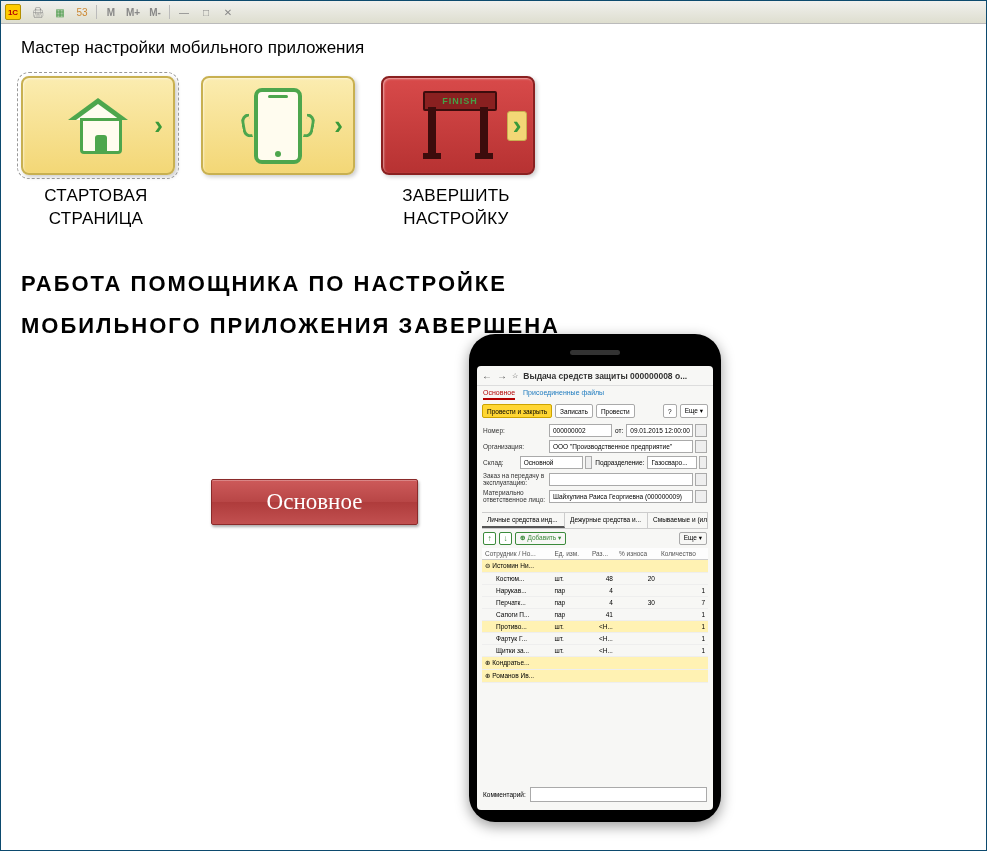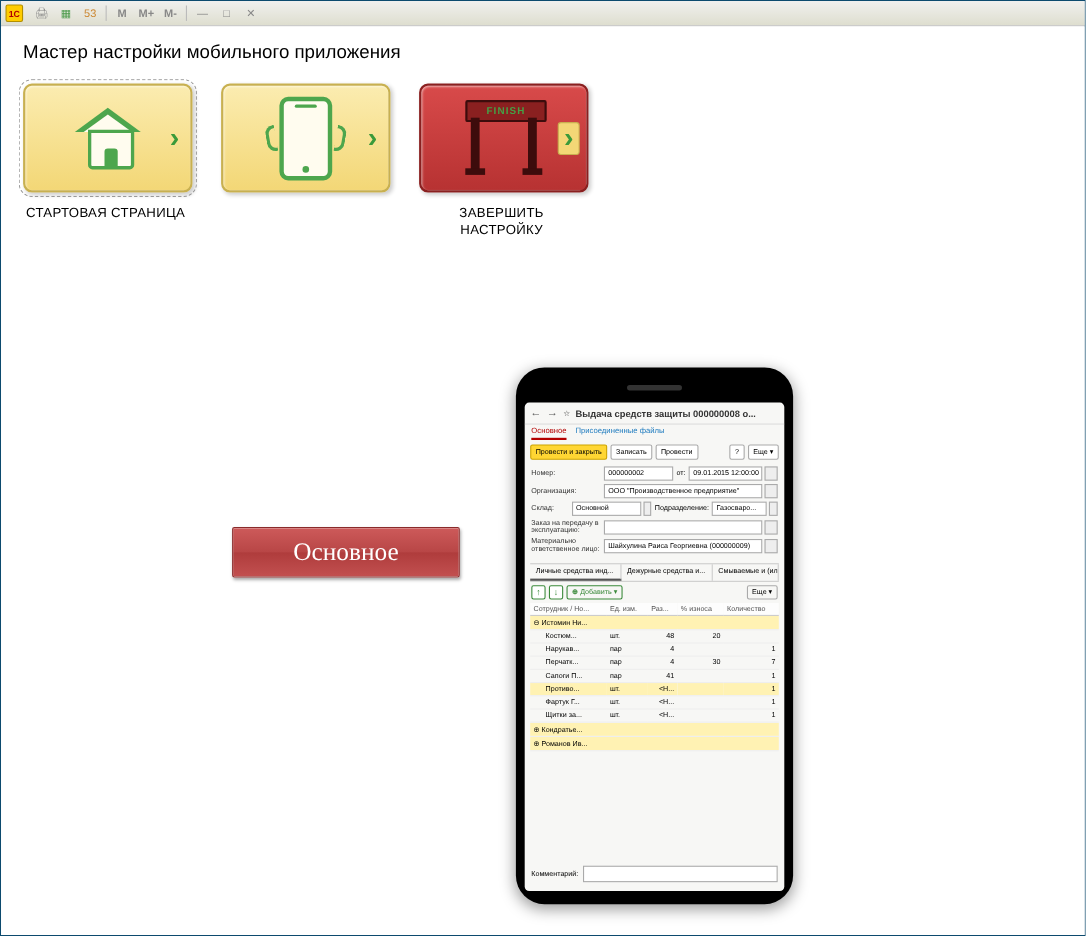--- a/index.html
+++ b/index.html
@@ -15,21 +15,21 @@
   .content { padding:14px 20px 14px 20px; background:#fff; height:826px; box-sizing:border-box; position:relative; }
   h1.page { font-size:17px; font-weight:normal; margin:0 0 18px 0; }
   .wiz-steps { display:flex; gap:30px; }
   .step { width:150px; text-align:center; }
   .step-btn { width:150px; height:95px; border-radius:8px; border:2px solid #c8b050; background:linear-gradient(#fbecb0,#f3d776); box-shadow:inset 1px 1px 2px #fff8, 2px 2px 4px #0003; display:flex; align-items:center; justify-content:center; position:relative; }
   .step-btn.red { background:linear-gradient(#d84a4a,#b73232); border-color:#8a2020; }
   .step-btn.selected-wrap { outline:1px dashed #999; outline-offset:3px; }
   .step-btn .icon-area { width:95px; height:75px; display:flex; align-items:center; justify-content:center; }
   .step-btn .chev { position:absolute; right:10px; font-size:26px; color:#3a9a3a; font-weight:bold; }
   .step-btn.red .chev { color:#3a9a3a; background:#f3d776; width:18px; height:28px; display:flex; align-items:center; justify-content:center; border-radius:3px; right:6px; border:1px solid #c8b050; }
-  .step-label { font-size:12px; margin-top:10px; line-height:1.35; letter-spacing:0.3px; }
+  .step-label { font-size:17px; margin-top:10px; line-height:1.35; letter-spacing:0.3px; }
   
   .house { width:60px; height:55px; position:relative; }
   .house .roof { width:0; height:0; border-left:30px solid transparent; border-right:30px solid transparent; border-bottom:22px solid #4da64d; position:absolute; top:0; left:0; }
   .house .roof-in { width:0; height:0; border-left:22px solid transparent; border-right:22px solid transparent; border-bottom:16px solid #fffcef; position:absolute; top:6px; left:8px; }
   .house .body { position:absolute; top:20px; left:12px; width:36px; height:30px; background:#fffcef; border:3px solid #4da64d; border-radius:0 0 4px 4px; }
   .house .door { position:absolute; bottom:0; left:12px; width:12px; height:16px; background:#4da64d; border-radius:3px 3px 0 0; }
   
   .phone-ic { width:40px; height:68px; background:#fffcef; border:4px solid #4da64d; border-radius:8px; position:relative; }
   .phone-ic::before, .phone-ic::after { content:""; position:absolute; width:6px; height:18px; border:3px solid #4da64d; border-right:none; border-radius:8px 0 0 8px; }
   .phone-ic::before { left:-16px; top:22px; transform:rotate(-10deg); }
@@ -145,20 +145,21 @@
               <div class="base l"></div>
                 <div class="base r"></div>
             </div>
           </div>
           <span class="chev">›</span>
         </div>
         <div class="step-label">ЗАВЕРШИТЬ НАСТРОЙКУ</div>
       </div>
     </div>
 
+    <div class="headline">РАБОТА ПОМОЩНИКА ПО НАСТРОЙКЕ МОБИЛЬНОГО ПРИЛОЖЕНИЯ ЗАВЕРШЕНА</div>
 
     <div class="finish-btn">Основное</div>
 
     <div class="phone-mock">
       <div class="spk"></div>
       <div class="screen">
         <div class="scr-hdr">
           <span class="arrow">←</span>
           <span class="arrow">→</span>
           <span>☆</span>

